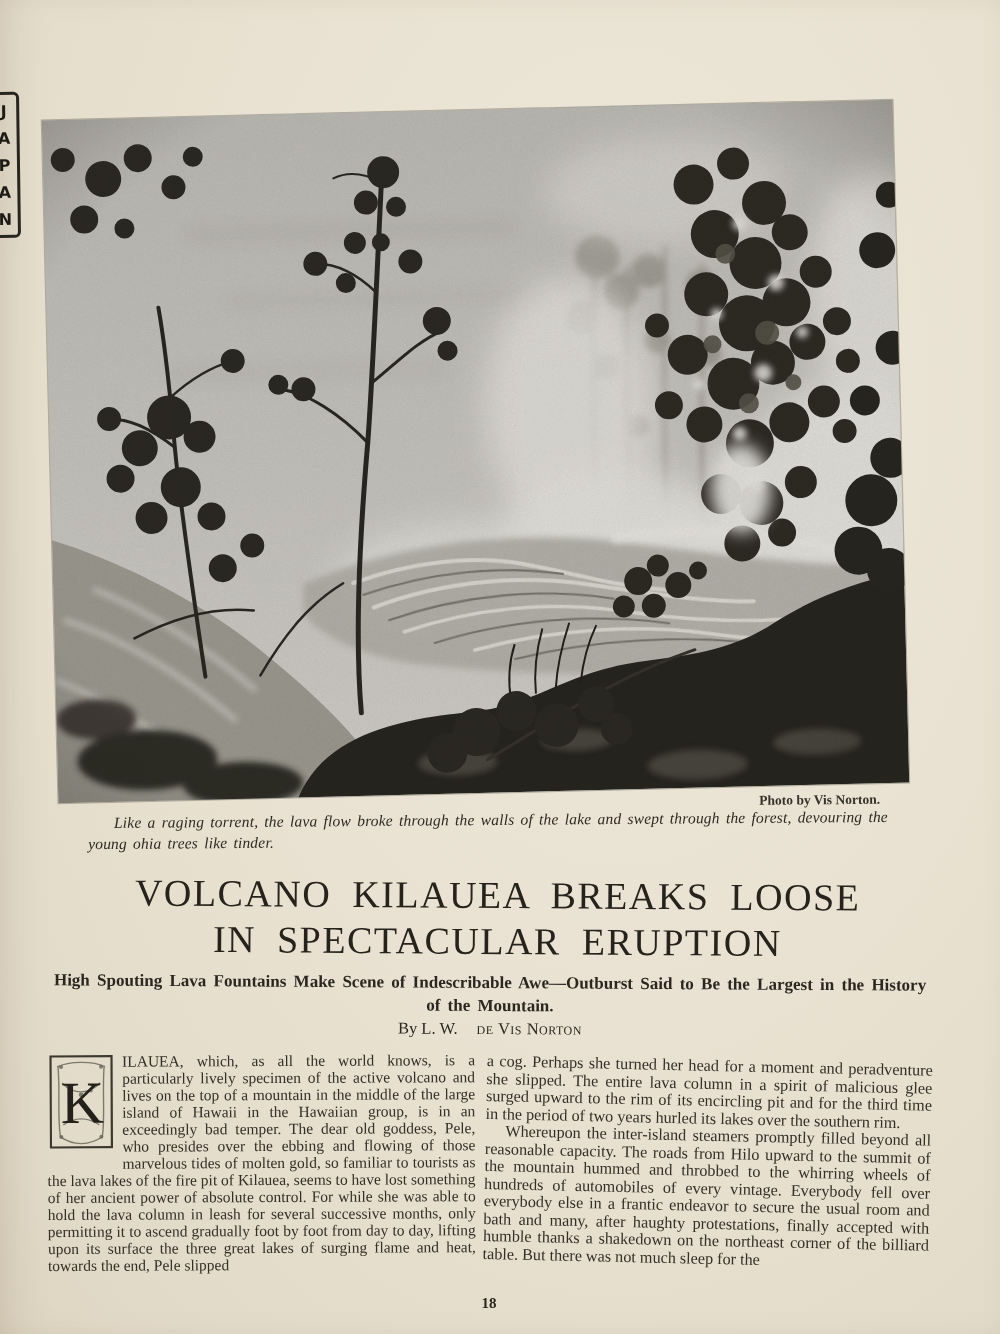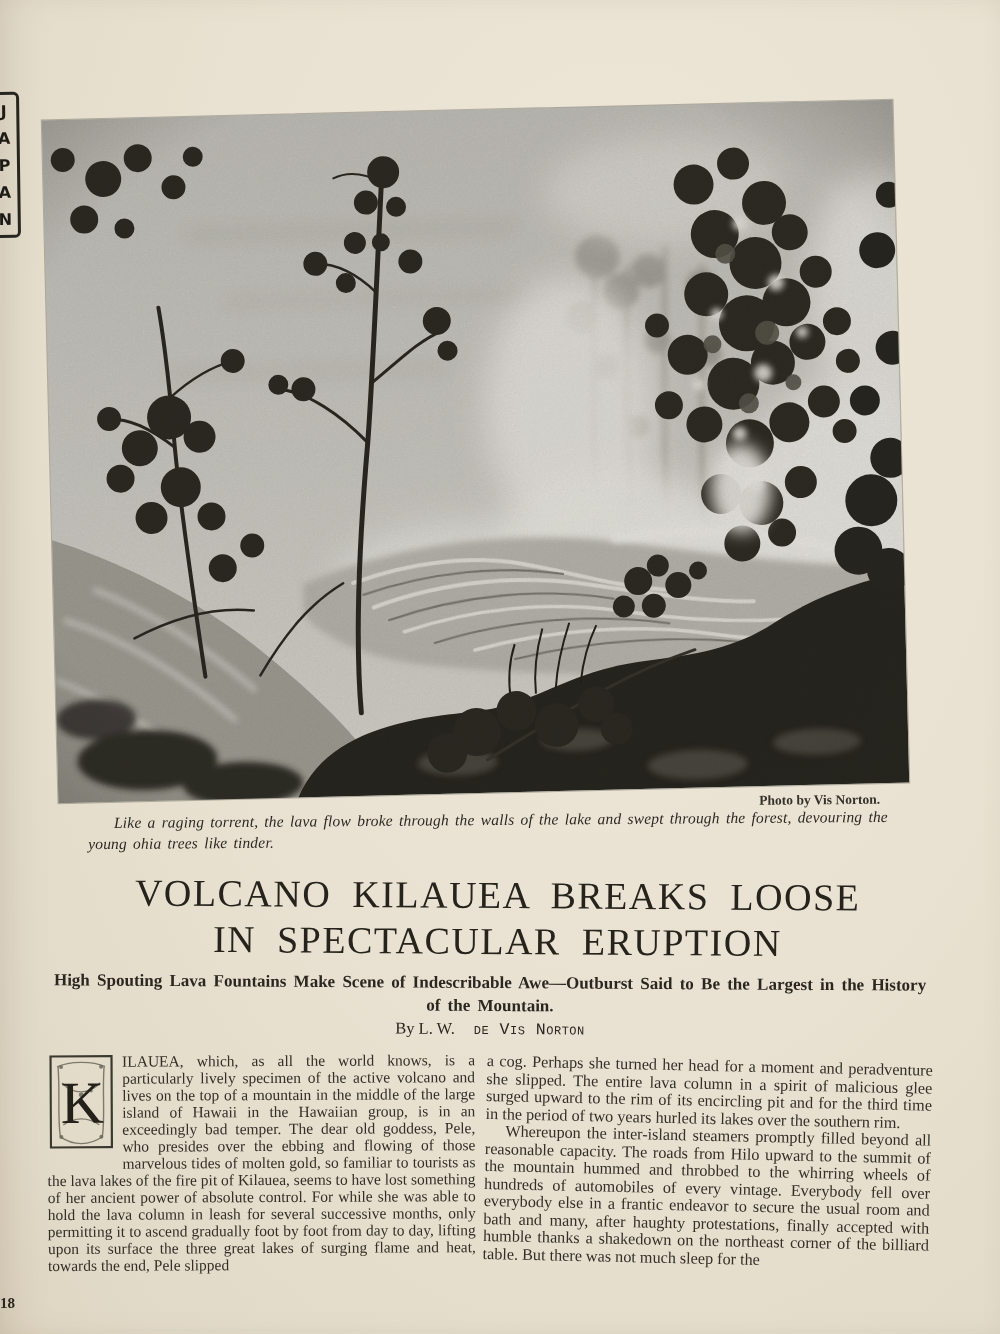--- a/index.html
+++ b/index.html
@@ -57,34 +57,34 @@
     position:absolute;left:45px;top:971px;width:890px;margin:0;
     text-align:center;font-size:17px;font-weight:bold;line-height:23px;color:#2b2720;
     word-spacing:3px;
     transform:rotate(0.35deg);
   }
   .byline{
     position:absolute;left:45px;top:1019px;width:890px;
     text-align:center;font-size:16.5px;color:#2b2720;
     transform:rotate(0.3deg);
   }
-  .byline .sc{font-variant:small-caps;margin-left:19px;letter-spacing:0.5px;font-family:Liberation Mono, monospace;}
+  .byline .sc{font-variant:small-caps;margin-left:19px;letter-spacing:0.5px;}
   
   .col{position:absolute;top:1053px;color:#332f27;}
   .col p{margin:0;text-align:justify;}
   .col1{left:47px;width:428px;font-size:15.5px;line-height:17px;transform:rotate(-0.25deg);transform-origin:0 0;}
   .col2{left:487px;width:446px;font-size:16.2px;line-height:17.5px;transform:rotate(1.25deg);transform-origin:0 0;}
   .col2 p.indent{text-indent:20px;}
   .dropcap{
     float:left;width:64px;height:94px;margin:2px 9px 8px 2px;
   }
   .dropcap svg{display:block;width:100%;height:100%;}
   .pagenum{
     position:absolute;left:0;top:1295px;width:978px;
-    text-align:left;font-size:15px;font-weight:bold;color:#2b2720;
+    text-align:center;font-size:15px;font-weight:bold;color:#2b2720;
   }
 </style>
 </head>
 <body>
 
 <div class="page">
 
   <div class="stamp">
     <span>J</span>
     <span>A</span>

